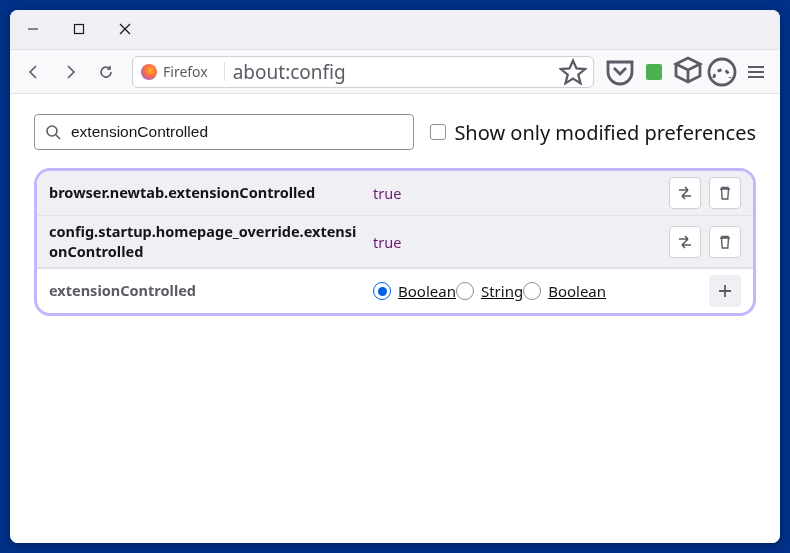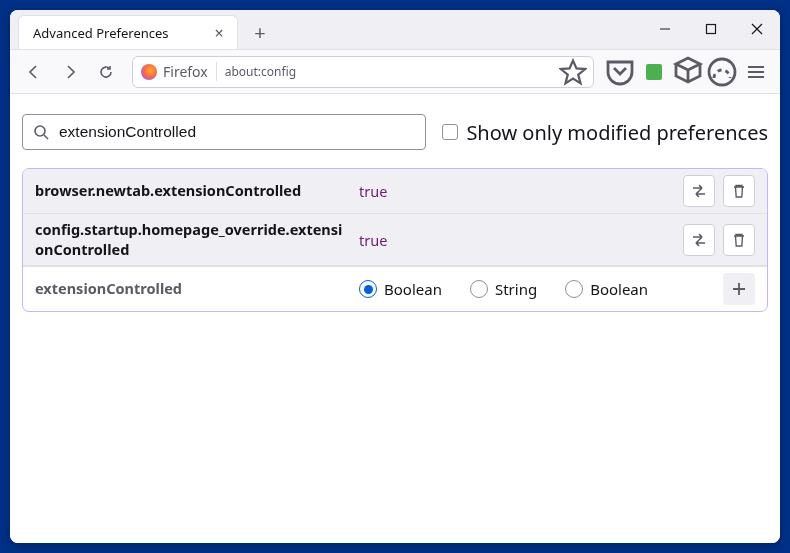--- a/index.html
+++ b/index.html
@@ -11,68 +11,61 @@
 .tab .label { flex: 1; }
 .tab .close { width: 20px; height: 20px; display: flex; align-items: center; justify-content: center; color: #5b5b66; font-size: 16px; border-radius: 4px; cursor: pointer; }
 .newtab-btn { width: 32px; height: 32px; display: flex; align-items: center; justify-content: center; color: #5b5b66; font-size: 20px; cursor: pointer; margin-left: 6px; margin-bottom: 1px; }
 .win-controls { display: flex; height: 40px; }
 .win-btn { width: 46px; height: 40px; display: flex; align-items: center; justify-content: center; color: #1a1a1a; }
 .win-btn svg { width: 12px; height: 12px; }
 .nav-toolbar { height: 44px; display: flex; align-items: center; padding: 0 8px; gap: 4px; background: #f9f9fb; border-bottom: 1px solid #e0e0e6; }
 .nav-btn { width: 32px; height: 32px; display: flex; align-items: center; justify-content: center; border-radius: 4px; color: #5b5b66; cursor: pointer; }
 .nav-btn svg { width: 16px; height: 16px; }
 .urlbar { flex: 1; height: 32px; background: #fff; border: 1px solid #cfcfd8; border-radius: 6px; display: flex; align-items: center; padding: 0 6px 0 8px; margin: 0 6px; gap: 8px; }
-.identity { display: flex; align-items: center; gap: 6px; font-size: 14px; color: #5b5b66; padding-right: 8px; border-right: 1px solid #e0e0e6; }
+.identity { display: flex; align-items: center; gap: 6px; font-size: 14px; color: #5b5b66; padding-right: 16px; border-right: 1px solid #e0e0e6; }
 .ff-logo { width: 16px; height: 16px; border-radius: 50%; background: radial-gradient(circle at 60% 40%, #ffb02e 0%, #ff7139 40%, #9059ff 90%); position: relative; }
-.url-text { flex: 1; font-size: 12px; color: #5b5b66; }
+.url-text { flex: 1; font-size: 19px; color: #5b5b66; }
 .star-btn { width: 28px; height: 28px; display: flex; align-items: center; justify-content: center; color: #5b5b66; cursor: pointer; }
 .toolbar-icons { display: flex; gap: 2px; }
 .tb-icon { width: 32px; height: 32px; display: flex; align-items: center; justify-content: center; color: #5b5b66; cursor: pointer; border-radius: 4px; }
 .ext-icon { width: 16px; height: 16px; background: #4caf50; border-radius: 2px; }
-.content { flex: 1; background: #fff; padding: 20px 12px; overflow: auto; }
+.content { flex: 1; background: #fff; padding: 20px 24px; overflow: auto; }
 .search-row { display: flex; gap: 16px; align-items: center; margin-bottom: 18px; }
 .search-box { flex: 1; max-width: 468px; height: 36px; border: 1px solid #8f8f9d; border-radius: 4px; display: flex; align-items: center; padding: 0 10px; gap: 10px; }
 .search-box svg { width: 16px; height: 16px; color: #5b5b66; flex-shrink: 0; }
 .search-input { border: none; outline: none; flex: 1; font-size: 15.5px; color: #15141a; background: transparent; }
 .checkbox-wrap { display: flex; align-items: center; gap: 8px; font-size: 20px; color: #15141a; cursor: pointer; }
 .chk { width: 16px; height: 16px; border: 1px solid #8f8f9d; border-radius: 3px; background: #fff; }
-.prefs-table { border: 1px solid #c4b5fd; border-radius: 7px; overflow: hidden; }
+.prefs-table { border: 3px solid #c4b5fd; border-radius: 16px; overflow: hidden; }
 .pref-row { display: flex; align-items: center; min-height: 44px; padding: 6px 12px; font-size: 14.5px; gap: 8px; }
 .pref-row.bold { background: #f0f0f4; border-bottom: 1px solid #e0e0e6; }
 .pref-row.bold:last-of-type { border-bottom: none; }
 .pref-name { width: 310px; font-weight: 700; color: #15141a; word-break: break-word; line-height: 1.35; }
 .pref-row:not(.bold) .pref-name { font-weight: 700; color: #5b5b66; }
 .pref-value { flex: 1; font-weight: 400; color: #701a75; padding-left: 6px; }
-.pref-radios { flex: 1; display: flex; gap: 28px; align-items: center; padding-left: 6px; }
+.pref-radios { flex: 1; display: flex; align-items: center; padding-left: 6px; text-decoration: underline; }
 .radio-wrap { display: flex; align-items: center; gap: 7px; font-size: 15px; color: #15141a; cursor: pointer; }
 .radio { width: 18px; height: 18px; border: 1.5px solid #8f8f9d; border-radius: 50%; display: flex; align-items: center; justify-content: center; }
 .radio.checked { border-color: #0060df; }
 .radio.checked::after { content: ""; width: 9px; height: 9px; background: #0060df; border-radius: 50%; }
 .row-btn { width: 32px; height: 32px; border: 1px solid transparent; background: #f0f0f4; border-radius: 4px; display: flex; align-items: center; justify-content: center; color: #5b5b66; cursor: pointer; }
 .pref-row.bold .row-btn { background: #fff; border: 1px solid #cfcfd8; }
 .pref-row:not(.bold) .row-btn { background: #f0f0f4; }
 .row-btn svg { width: 16px; height: 16px; }
 .new-row { border-top: 1px solid #e0e0e6; }
 .hamburger { display: flex; flex-direction: column; gap: 3px; }
 .hamburger span { width: 16px; height: 2px; background: #5b5b66; }
 .watermark { position: fixed; top: 180px; left: 0; width: 790px; pointer-events: none; text-align: center; font-size: 110px; font-weight: 700; color: rgba(120,120,130,0.13); letter-spacing: -2px; line-height: 1.1; font-style: italic; }
 </style>
 </head>
 <body>
 
 <div class="window">
 
   <div class="titlebar">
-    <div class="tab-strip">
-      <div class="tab">
-        <span class="label">Advanced Preferences</span>
-        <span class="close">×</span>
-      </div>
-      <div class="newtab-btn">+</div>
-    </div>
     <div class="win-controls">
       <div class="win-btn">
         <svg viewBox="0 0 12 12">
             <line x1="1" y1="6" x2="11" y2="6" stroke="currentColor" stroke-width="1"></line>
           </svg>
       </div>
       <div class="win-btn">
         <svg viewBox="0 0 12 12">
             <rect x="1.5" y="1.5" width="9" height="9" fill="none" stroke="currentColor" stroke-width="1.2"></rect>
           </svg>

